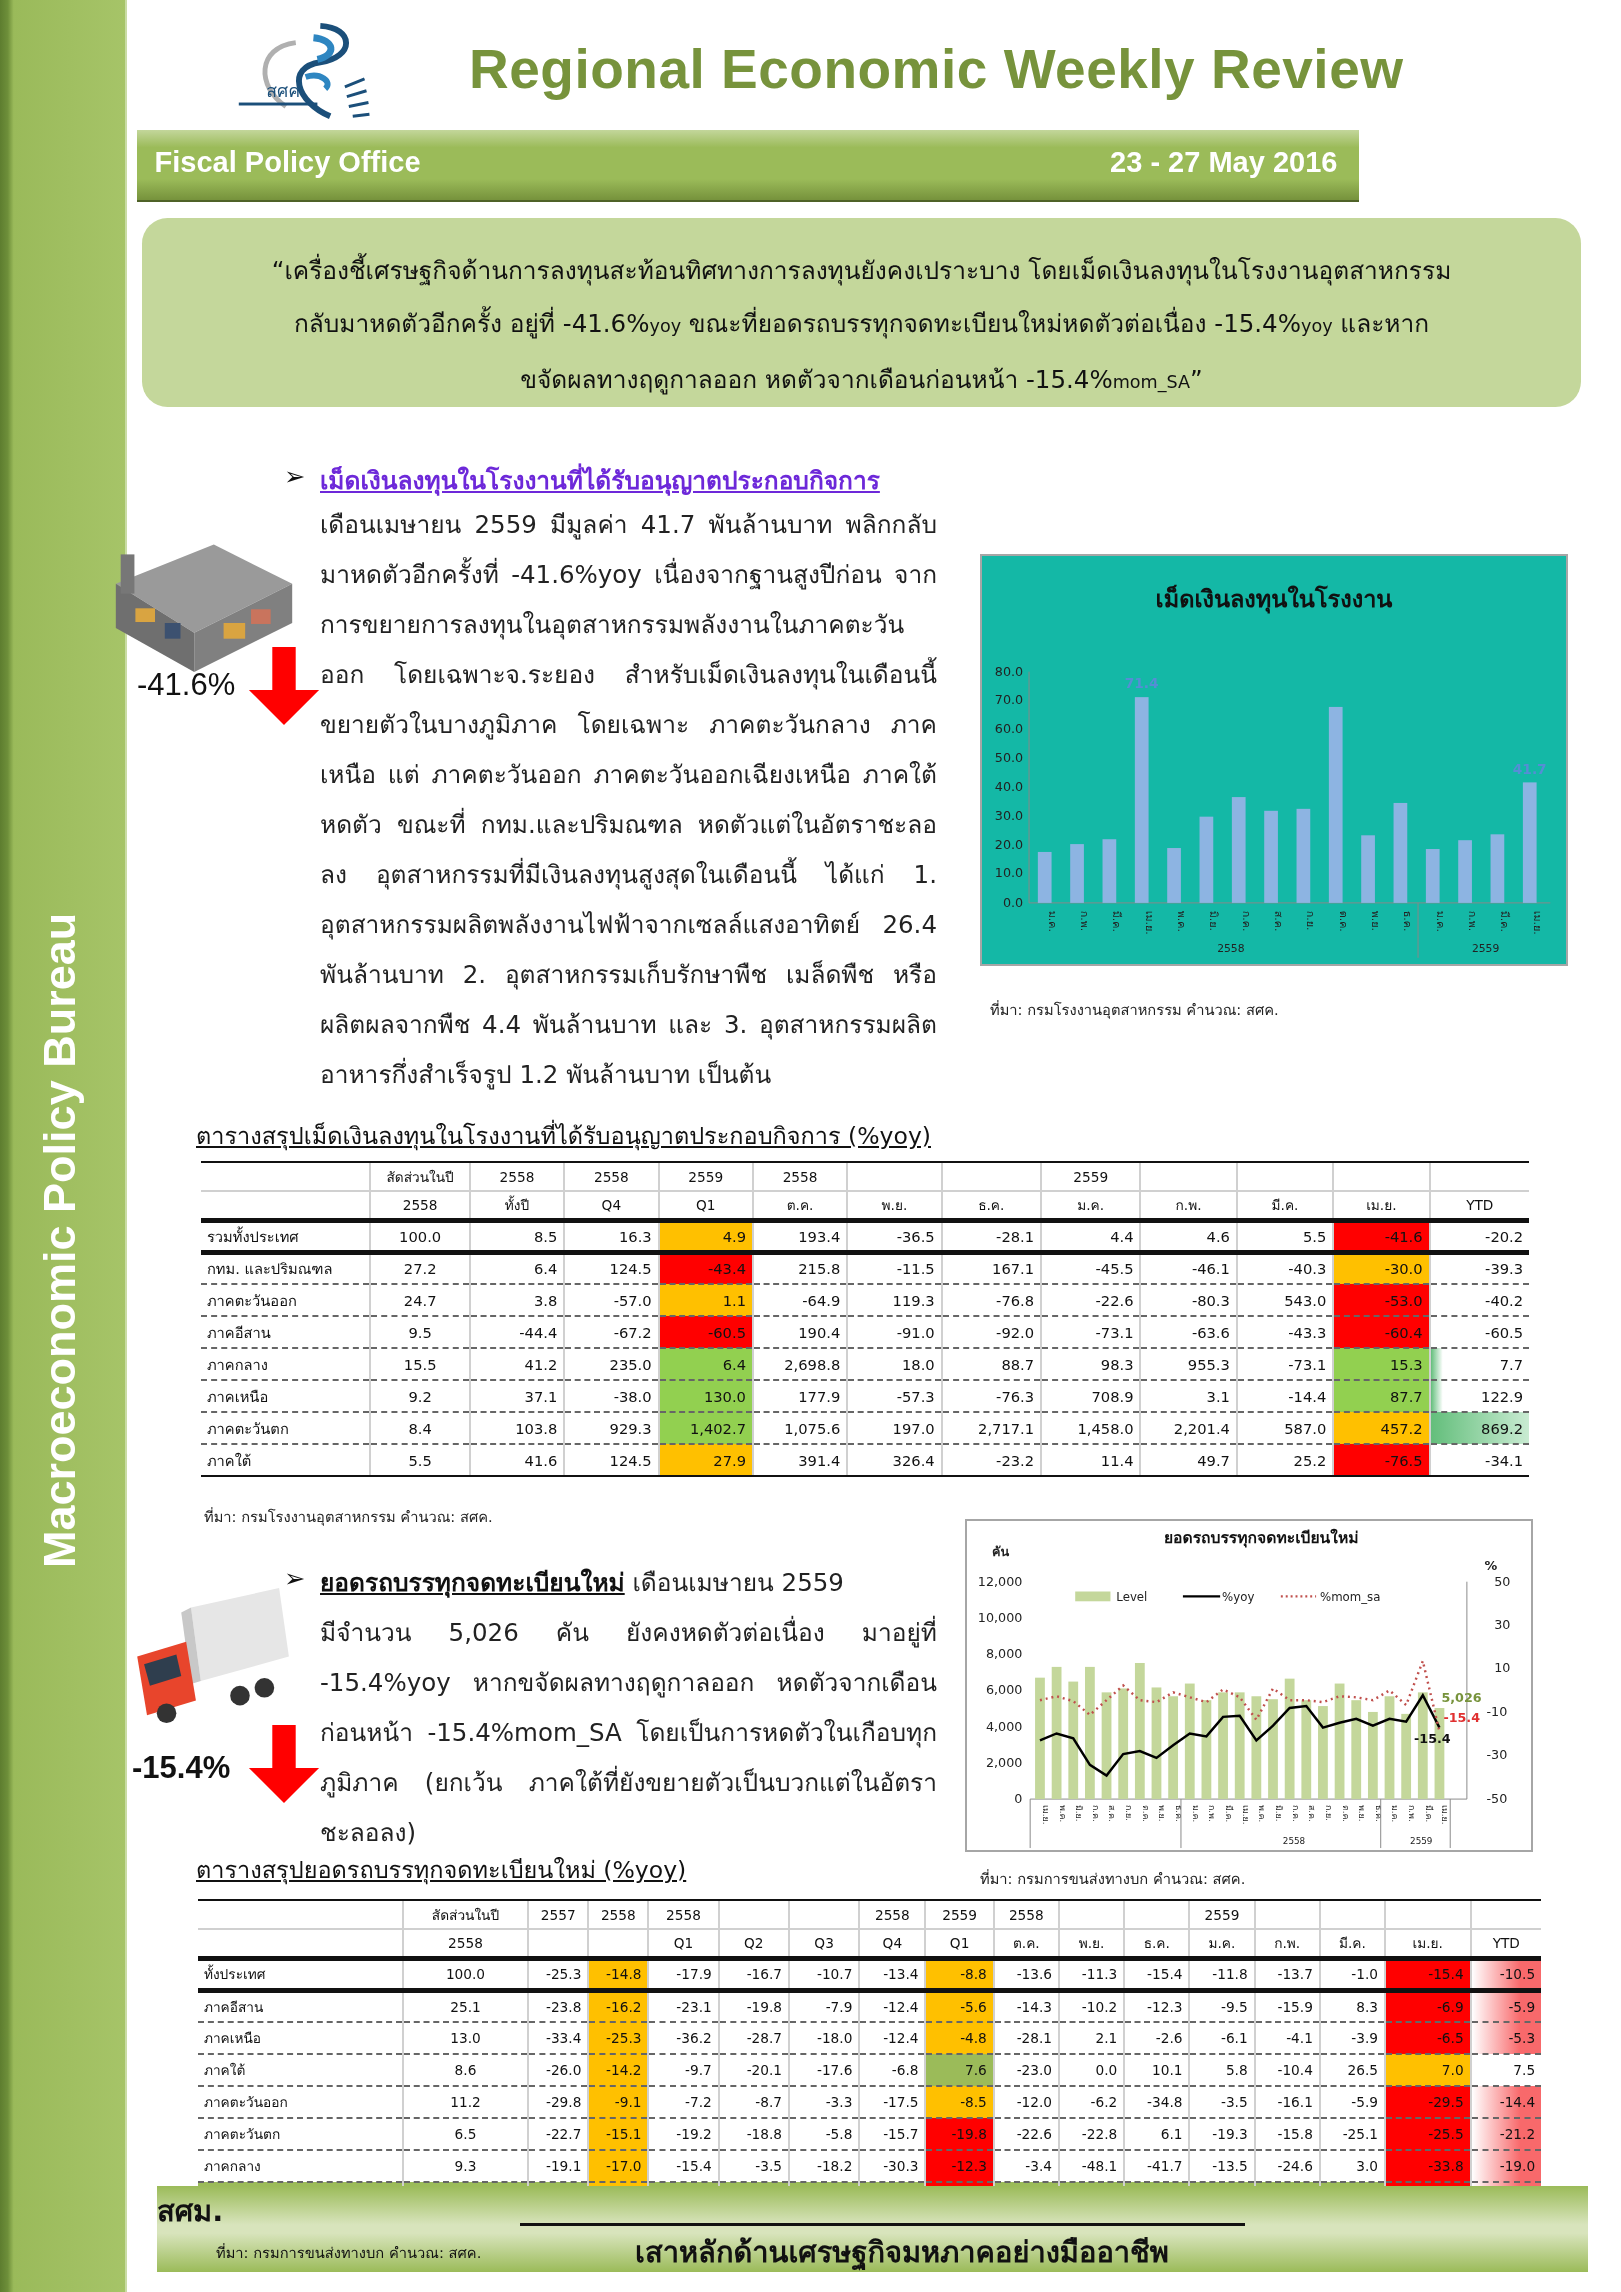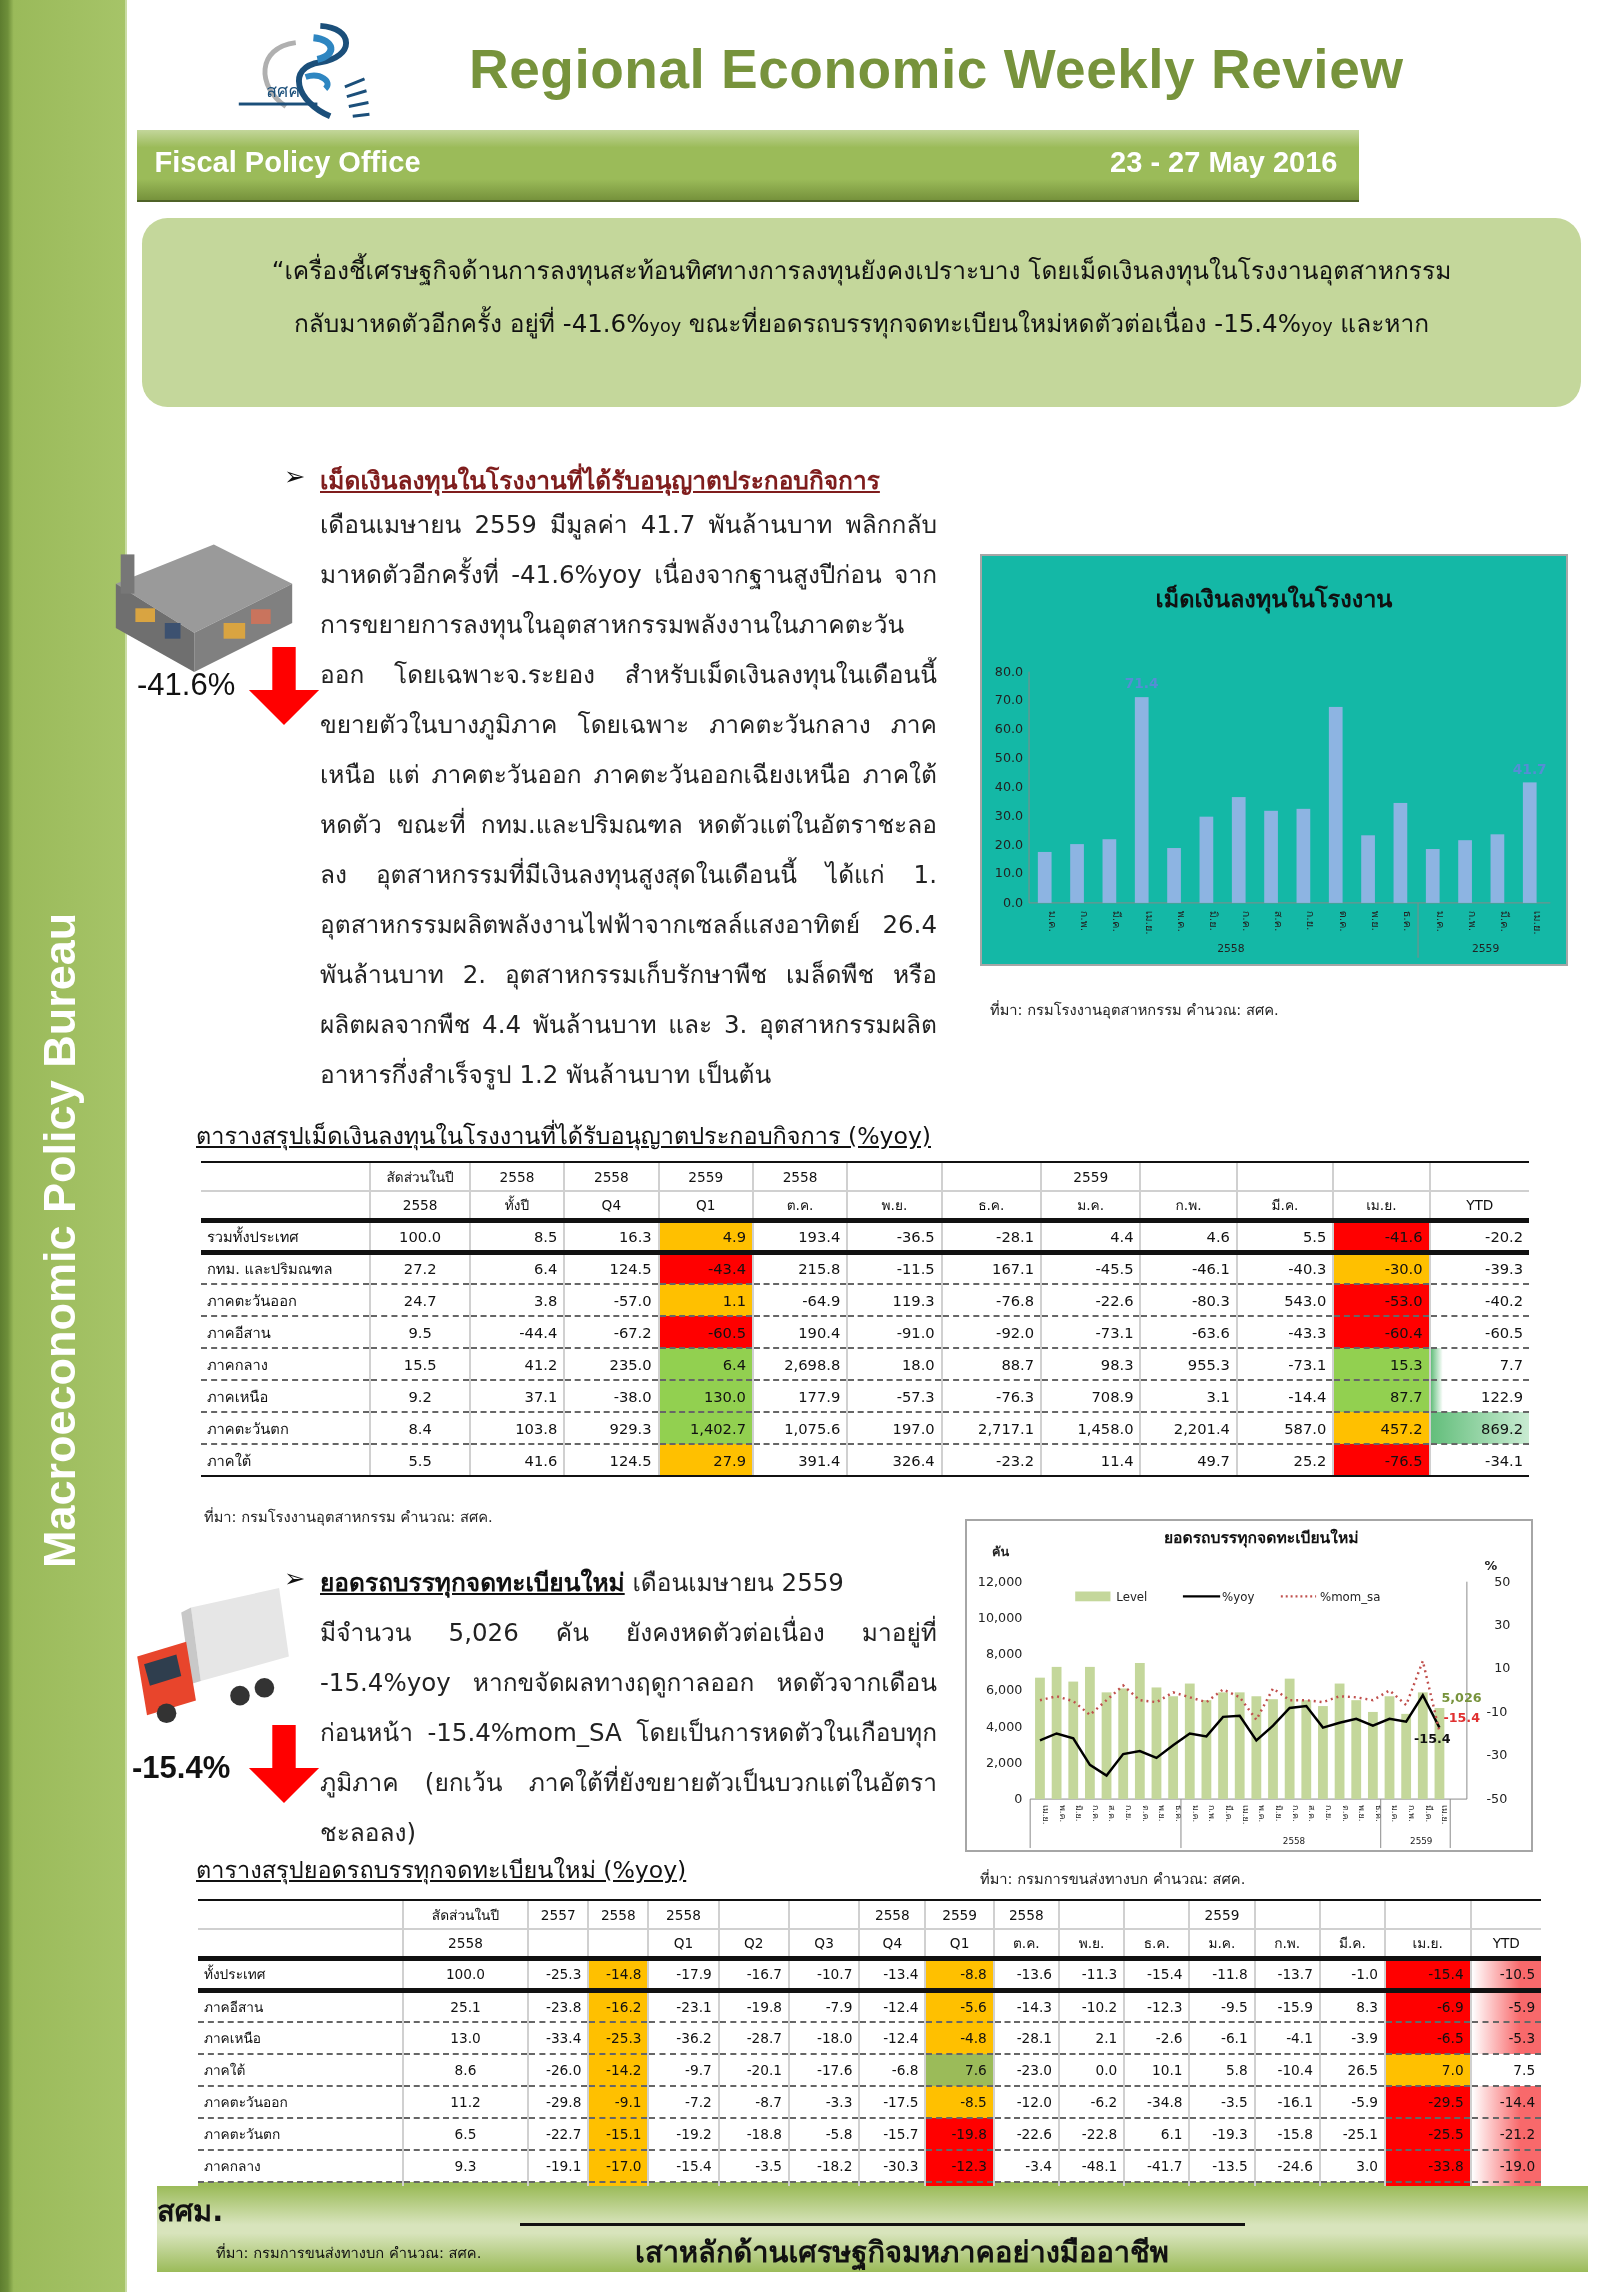--- a/index.html
+++ b/index.html
@@ -7,21 +7,21 @@
   .sidebar { position: absolute; left: 0; top: 0; width: 127px; height: 2293px; background: linear-gradient(90deg, #5d7d2f 0, #6e8f3a 7.8px, #9aba5a 13.7px, #a6c468 100%); border-right: 2.9px solid #c9dca4; }
   .sidebar-text { position: absolute; left: 34px; top: 1568px; transform-origin: 0 0; transform: rotate(-90deg); white-space: nowrap; color: #fff; font-family: "Liberation Sans", sans-serif; font-weight: bold; font-size: 45px; width: 882px; }
   .logo { position: absolute; left: 227px; top: 17.6px; width: 167px; height: 118px; }
   .title { position: absolute; left: 469px; top: 37px; font-family: "Liberation Sans", sans-serif; font-weight: bold; font-size: 55px; color: #77933c; letter-spacing: 0.5px; }
   .bar { position: absolute; left: 137px; top: 130px; width: 1222px; height: 72px; background: linear-gradient(180deg, #c3d69b 0, #9bbb59 25%, #9bbb59 70%, #76923c 100%); border-bottom: 2.9px solid #4f6228; }
   .bar .left { position: absolute; left: 17.6px; top: 15.7px; color: #fff; font-family: "Liberation Sans", sans-serif; font-weight: bold; font-size: 29px; }
   .bar .right { position: absolute; right: 21.6px; top: 15.7px; color: #fff; font-family: "Liberation Sans", sans-serif; font-weight: bold; font-size: 29px; }
   .quote { position: absolute; left: 142px; top: 218px; width: 1439px; height: 189px; background: #c4d79b; border-radius: 25.5px; text-align: center; padding-top: 25.5px; }
   .quote p { font-size: 24.5px; line-height: 53px; color: #111; }
   .quote sub { font-size: 17.6px; vertical-align: baseline; }
-  .sec-head { position: absolute; font-size: 24.5px; font-weight: bold; text-decoration: underline; color: #7f1d1d; }
+  .sec-head { position: absolute; font-size: 24.5px; font-weight: bold; text-decoration: underline; color: #6d28d9; }
   .arrow-bullet { position: absolute; font-size: 25.5px; }
   .body-text { position: absolute; font-size: 24.5px; line-height: 50px; color: #222; text-align: justify; }
   .bigpct { position: absolute; font-family: "Liberation Sans", sans-serif; font-size: 31px; color: #111; }
   .redarrow { position: absolute; }
   .chart1 { position: absolute; left: 980px; top: 554px; width: 588px; height: 412px; border: 2px solid #a6a6a6; background: #14b8a6; }
   .chart-title { position: absolute; width: 100%; text-align: center; font-weight: bold; font-size: 23.5px; color: #111; }
   .source { position: absolute; font-size: 14.7px; color: #222; }
   .table-title { position: absolute; font-size: 23.5px; text-decoration: underline; color: #111; }
   table.data { position: absolute; border-collapse: collapse; font-family: "DejaVu Sans", sans-serif; font-size: 14.7px; }
   table.data td { height: 32px; padding: 0 5.9px; text-align: right; border-left: 2px solid #d0d0d0; border-bottom: 2px dashed #666; white-space: nowrap; }
@@ -69,20 +69,21 @@
 <div class="title">Regional Economic Weekly Review</div>
 
 <div class="bar">
   <span class="left">Fiscal Policy Office</span>
   <span class="right">23 - 27 May 2016</span>
 </div>
 
 <div class="quote">
   <p>“เครื่องชี้เศรษฐกิจด้านการลงทุนสะท้อนทิศทางการลงทุนยังคงเปราะบาง โดยเม็ดเงินลงทุนในโรงงานอุตสาหกรรม</p>
   <p><span>กลับมาหดตัวอีกครั้ง อยู่ที่ -41.6%</span><sub>yoy</sub><span> ขณะที่ยอดรถบรรทุกจดทะเบียนใหม่หดตัวต่อเนื่อง -15.4%</span><sub>yoy</sub><span> และหาก</span></p>
+  <p><span>ขจัดผลทางฤดูกาลออก หดตัวจากเดือนก่อนหน้า -15.4%</span><sub>mom_SA</sub><span>”</span></p>
 </div>
 
 <div class="arrow-bullet" style="left:284px; top:461px;">➢</div>
 <div class="sec-head" style="left:320px; top:461px;">เม็ดเงินลงทุนในโรงงานที่ได้รับอนุญาตประกอบกิจการ</div>
 
 <div class="icon-factory" style="left:106px; top:515px;">
   <svg width="196" height="167" viewBox="0 0 200 170">
     <polygon points="10,70 110,30 190,70 90,120" fill="#9a9a9a"></polygon>
     <polygon points="10,70 90,120 90,160 10,115" fill="#6f6f6f"></polygon>
     <polygon points="90,120 190,70 190,110 90,160" fill="#808080"></polygon>

